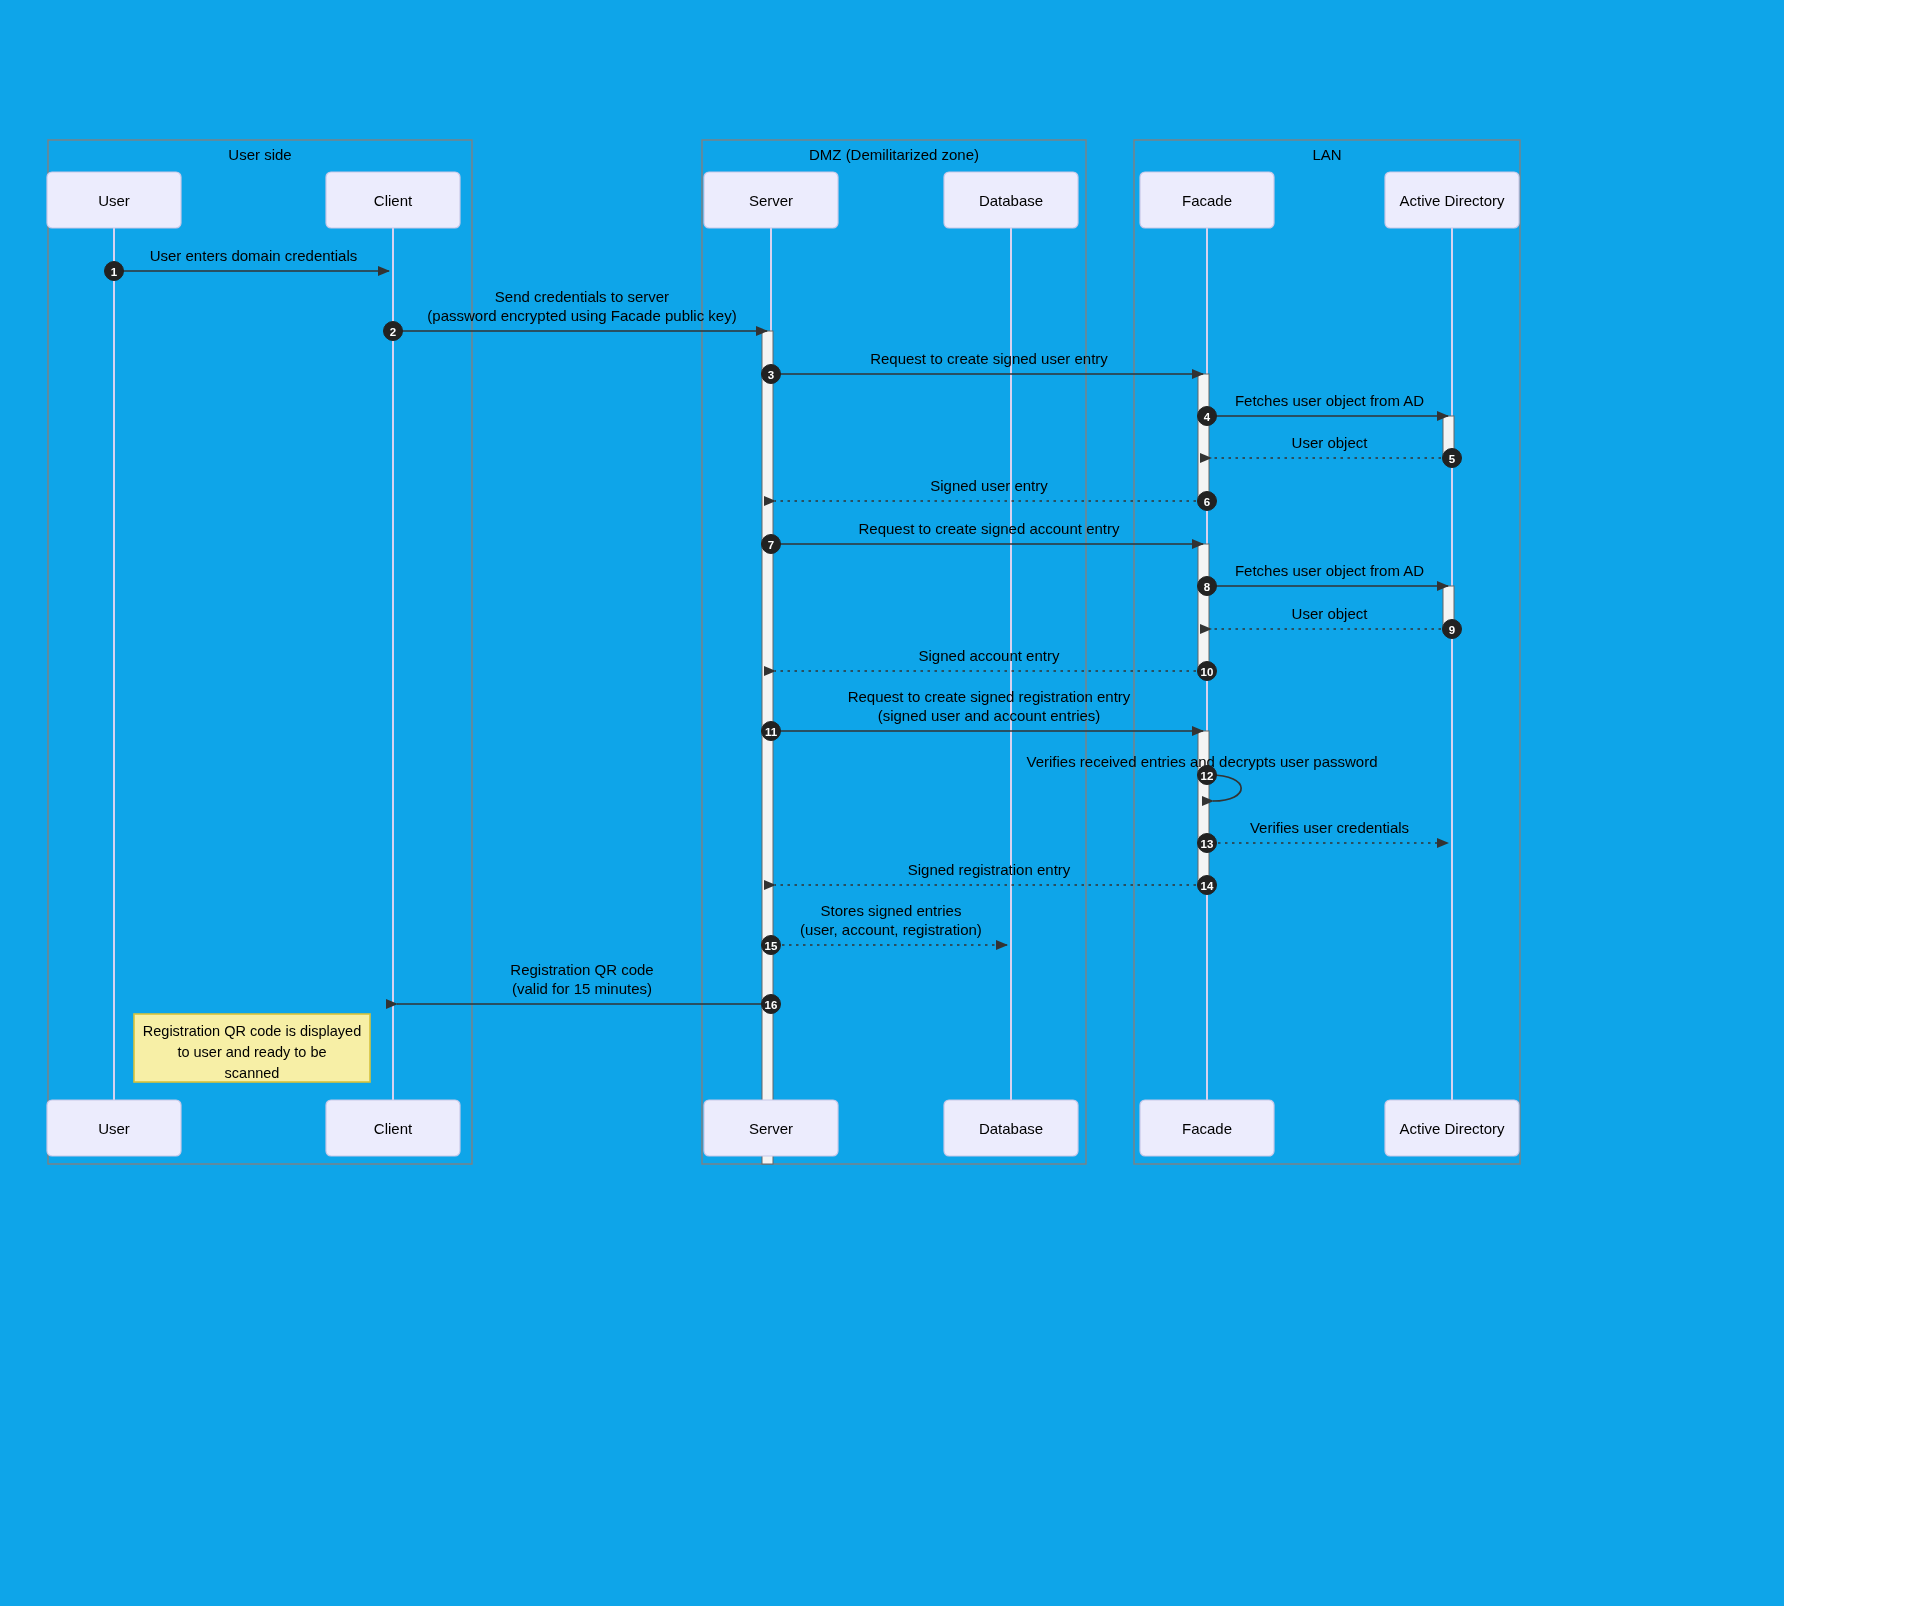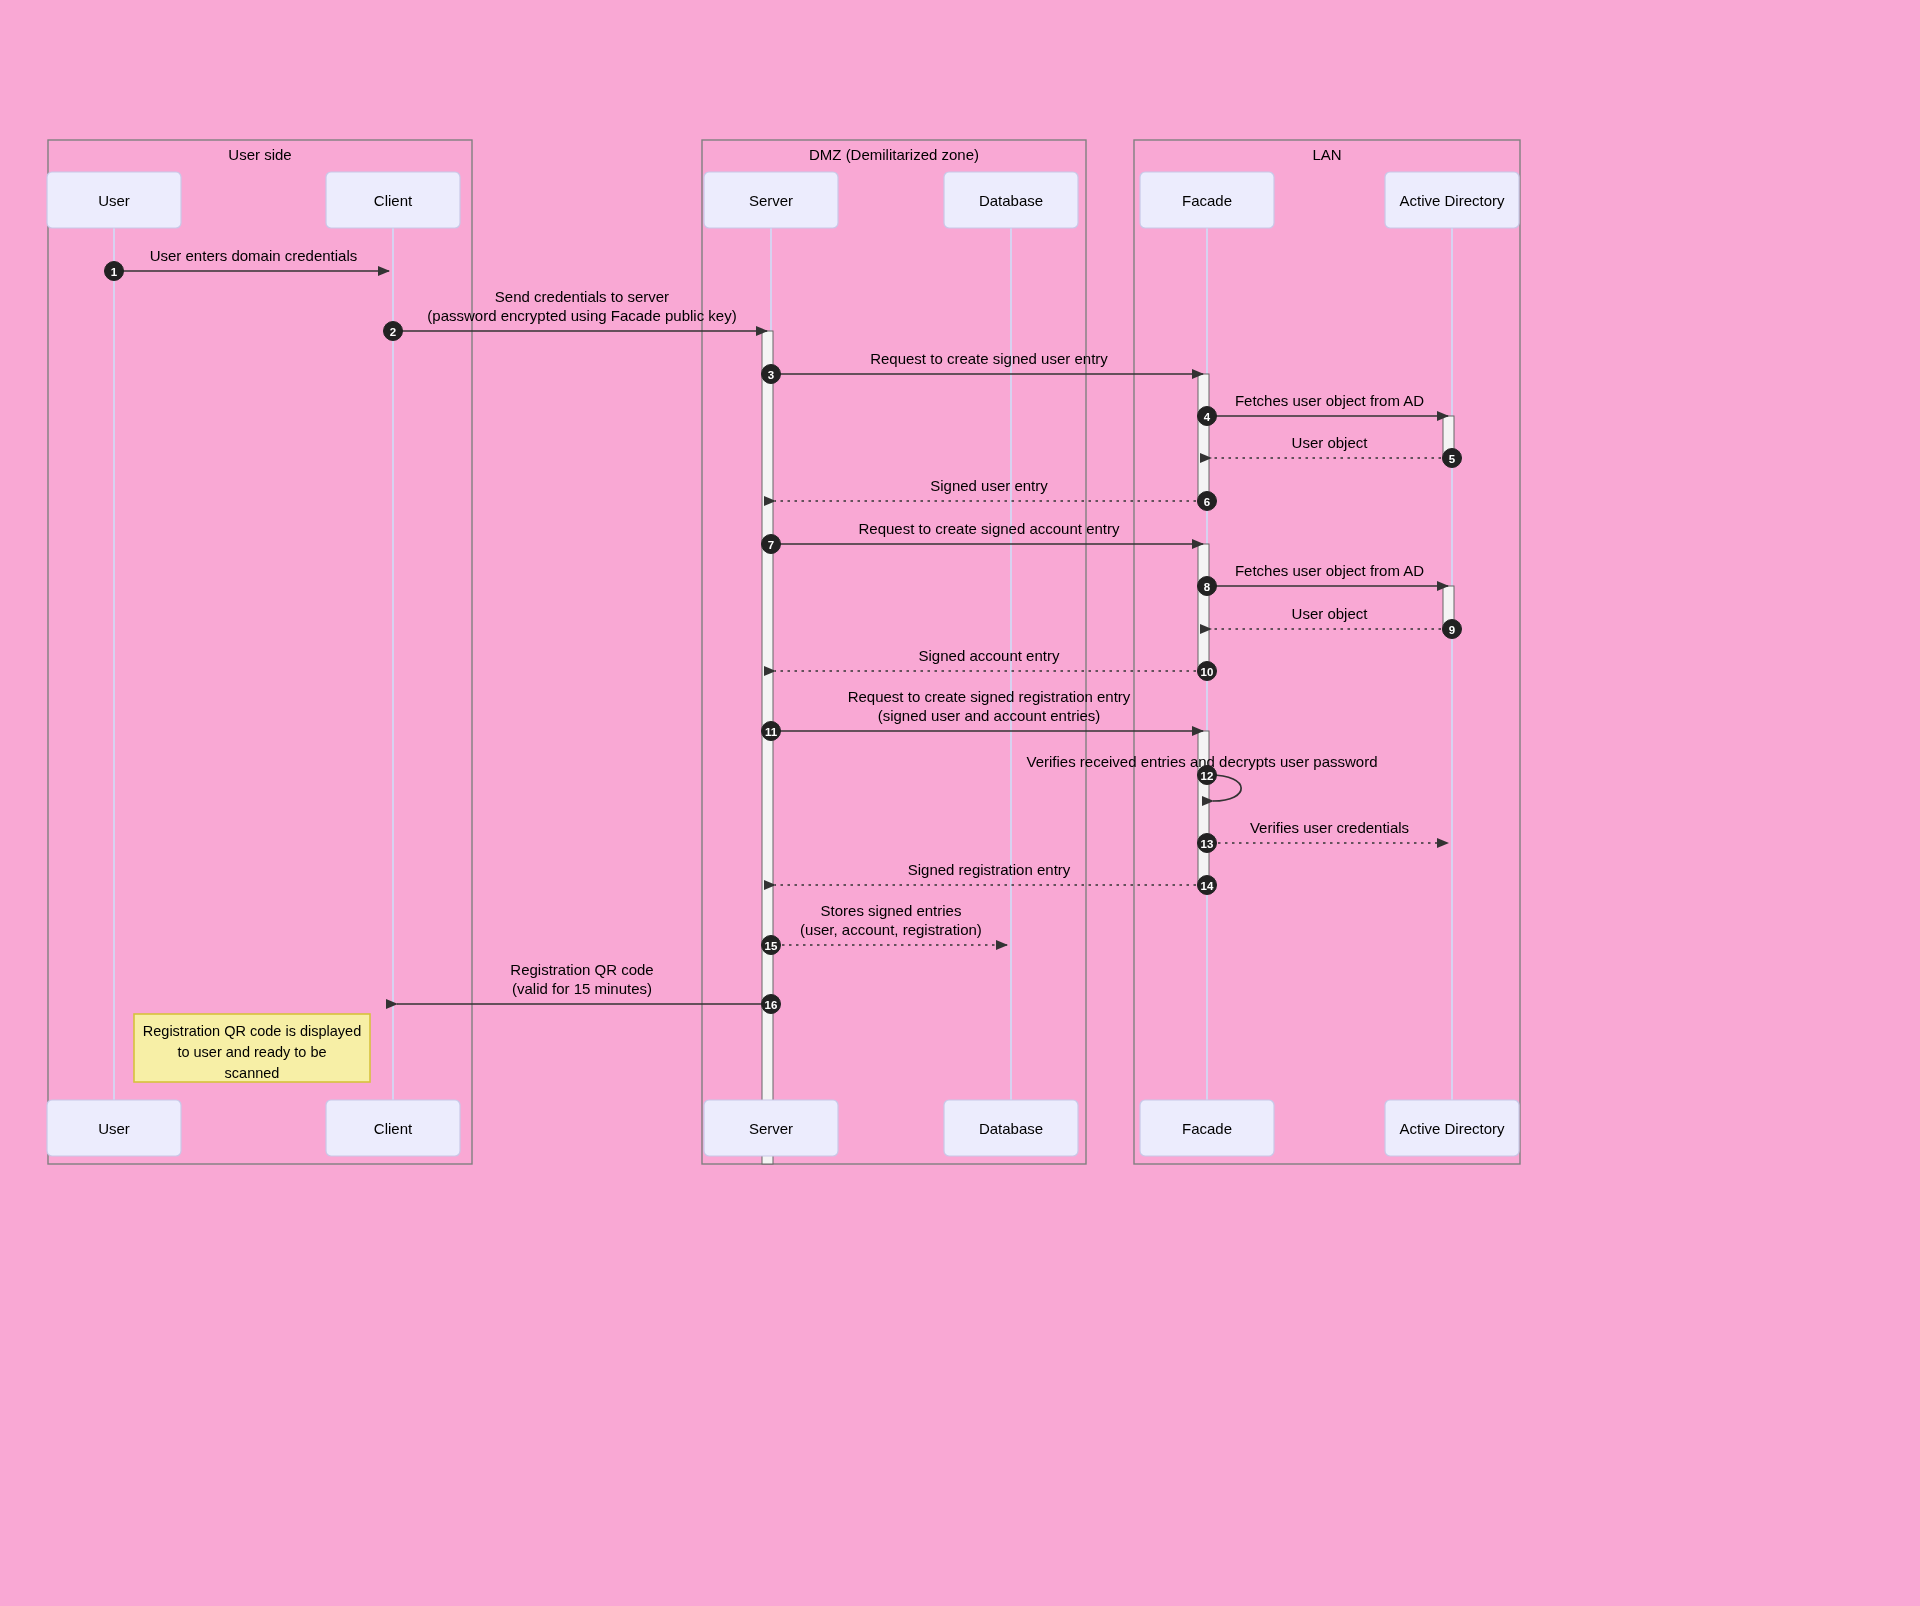--- a/index.html
+++ b/index.html
@@ -3,23 +3,23 @@
 <meta charset="utf-8">
 <style>
   html, body {
     margin: 0;
     padding: 0;
     background: #ffffff;
     font-family: "Liberation Sans", sans-serif;
   }
   #stage {
     position: relative;
-    width: 1920px;
+    width: 1784px;
     height: 1606px;
-    background: #f9a8d4;
+    background: #0ea5e9;
     overflow: hidden;
   }
   svg#diagram {
     position: absolute;
     top: 0;
     left: 0;
     width: 1920px;
     height: 1606px;
   }
 </style>

